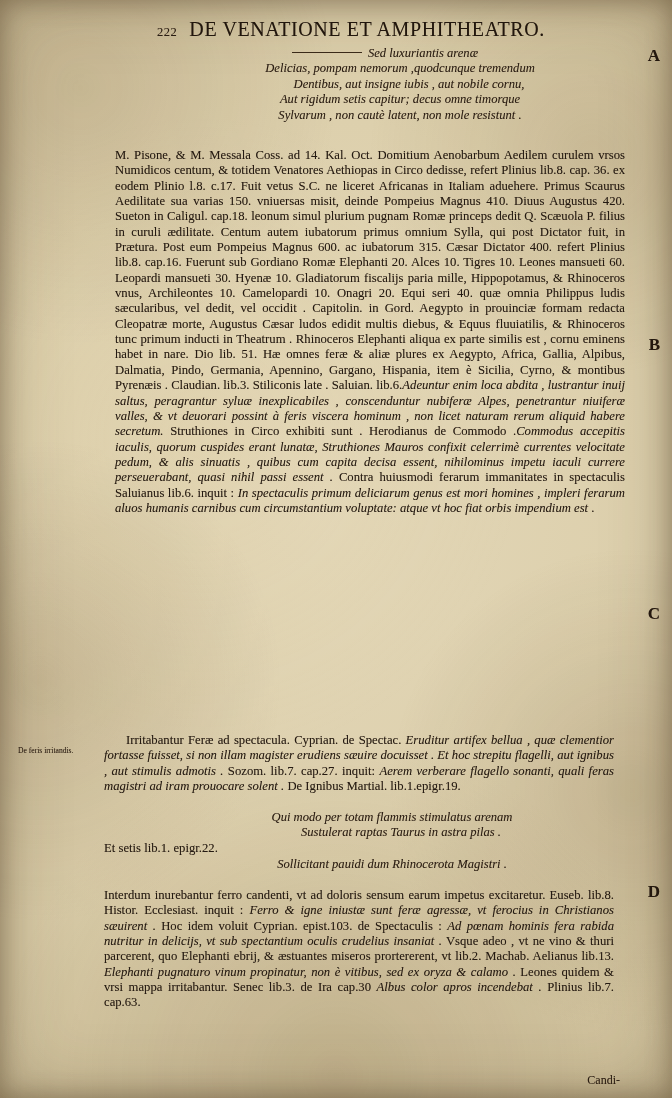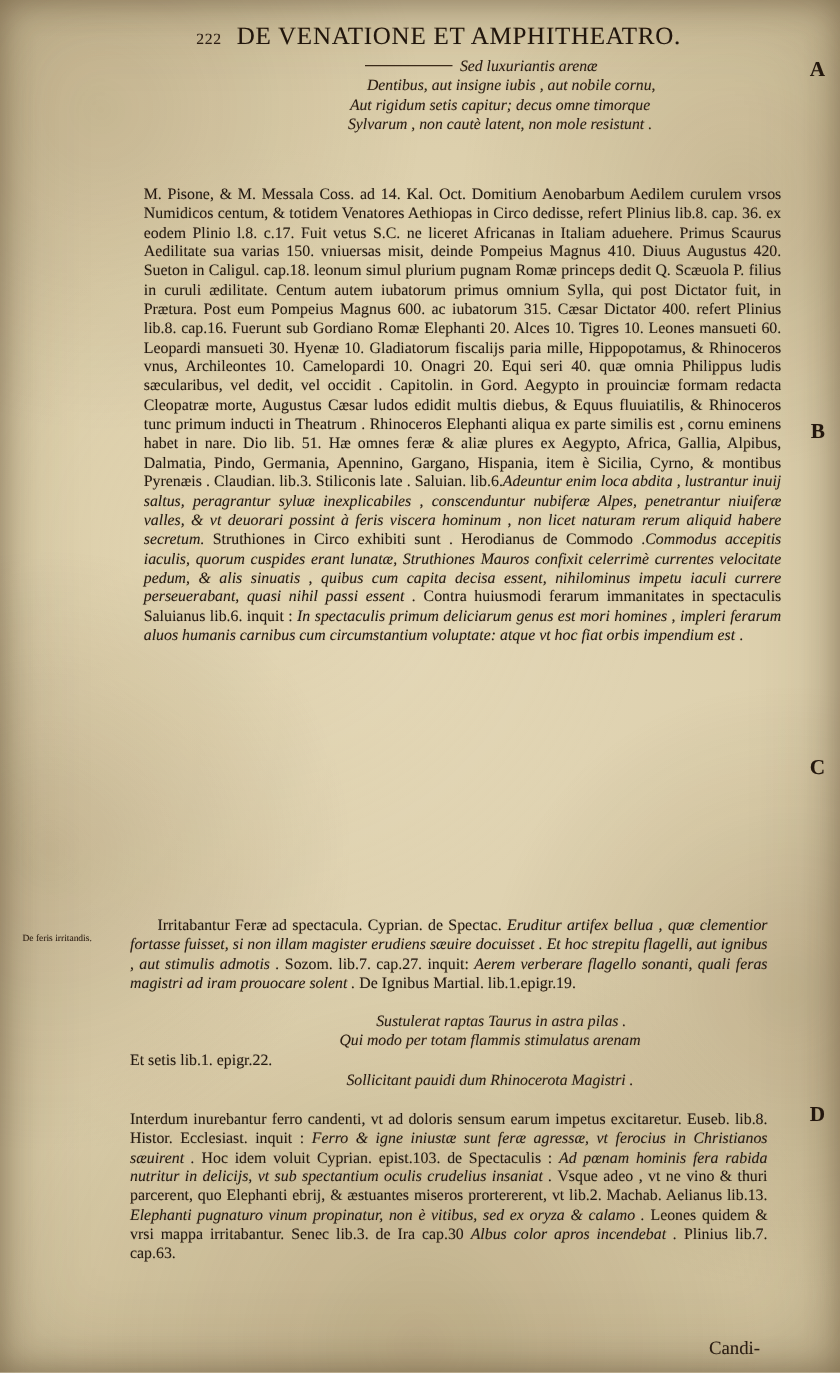--- a/index.html
+++ b/index.html
@@ -113,58 +113,59 @@
   .sig {
     position: absolute;
     right: 12px;
     font-size: 17px;
     font-weight: 700;
     color: #23170e;
     font-family: "Liberation Serif", serif;
   }
   .catchword {
     position: absolute;
-    right: 64px;
+    right: 52px;
     bottom: 10px;
-    font-size: 15px;
+    font-size: 12px;
     font-style: normal;
     color: #2a1d13;
   }
   
   .content { text-shadow: 0 0 0.6px rgba(60,40,20,0.35); }
 </style>
 </head>
 <body>
 
 <div id="page">
   <div class="content">
 
     <div class="header">
       <span class="folio">222</span>
       <span class="head-title">DE VENATIONE ET AMPHITHEATRO.</span>
     </div>
 
     <div class="verse" style="position:absolute; left:150px; top:46px; width:470px;">
       <span class="ln"><span class="rule"></span><span>Sed luxuriantis arenæ</span></span>
+      <span class="ln" style="margin-left:30px;">Delicias,  pompam nemorum ,quodcunque tremendum</span>
       <span class="ln" style="margin-left:48px;">Dentibus,  aut insigne iubis ,  aut nobile cornu,</span>
       <span class="ln" style="margin-left:30px;">Aut rigidum setis capitur; decus omne timorque</span>
       <span class="ln" style="margin-left:30px;">Sylvarum , non cautè latent, non mole resistunt .</span>
     </div>
 
     <div class="prose" style="left:104px; top:148px; width:510px;margin-left:11px;">
       <span>M. Pisone, &amp; M. Messala Coss. ad 14. Kal. Oct. Domitium Aenobarbum Aedilem curulem vrsos Numidicos centum, &amp; totidem Venatores Aethiopas in Circo dedisse, refert Plinius lib.8. cap. 36. ex eodem Plinio l.8. c.17. Fuit vetus S.C. ne liceret Africanas in Italiam aduehere. Primus Scaurus Aedilitate sua varias 150. vniuersas misit, deinde Pompeius Magnus 410. Diuus Augustus 420. Sueton in Caligul. cap.18. leonum simul plurium pugnam Romæ princeps dedit Q. Scæuola P. filius in curuli ædilitate. Centum autem iubatorum primus omnium Sylla, qui post Dictator fuit, in Prætura.  Post eum Pompeius Magnus 600. ac iubatorum 315. Cæsar Dictator 400. refert Plinius lib.8. cap.16. Fuerunt sub Gordiano Romæ Elephanti 20. Alces 10. Tigres 10. Leones mansueti 60. Leopardi mansueti 30. Hyenæ 10. Gladiatorum fiscalijs paria mille, Hippopotamus, &amp; Rhinoceros vnus, Archileontes 10. Camelopardi 10. Onagri 20. Equi seri 40. quæ omnia Philippus ludis sæcularibus, vel dedit, vel occidit . Capitolin. in Gord. Aegypto in prouinciæ formam redacta Cleopatræ morte,  Augustus Cæsar ludos edidit multis diebus, &amp; Equus fluuiatilis,  &amp; Rhinoceros tunc primum inducti in Theatrum .  Rhinoceros Elephanti aliqua ex parte similis est , cornu eminens habet in nare. Dio lib. 51. Hæ omnes feræ &amp; aliæ plures ex Aegypto, Africa, Gallia, Alpibus, Dalmatia, Pindo, Germania, Apennino, Gargano, Hispania, item è Sicilia, Cyrno, &amp; montibus Pyrenæis . Claudian. lib.3. Stiliconis late . Saluian. lib.6.</span><span class="ital">Adeuntur enim loca abdita , lustrantur inuij saltus, peragrantur syluæ inexplicabiles , conscenduntur nubiferæ Alpes, penetrantur niuiferæ valles, &amp; vt deuorari possint à feris viscera hominum , non licet naturam rerum aliquid habere secretum.</span><span> Struthiones in Circo exhibiti sunt . Herodianus de Commodo .</span><span class="ital">Commodus accepitis iaculis, quorum cuspides erant lunatæ, Struthiones Mauros confixit celerrimè currentes velocitate pedum, &amp; alis sinuatis , quibus cum capita decisa essent, nihilominus impetu iaculi currere perseuerabant, quasi nihil passi essent .</span><span> Contra huiusmodi ferarum immanitates in spectaculis Saluianus lib.6. inquit : </span><span class="ital">In spectaculis primum deliciarum genus est mori homines , impleri ferarum aluos humanis carnibus cum circumstantium voluptate: atque vt hoc fiat orbis impendium est</span><span> .</span>
     </div>
 
     <div class="prose indent" style="left:104px; top:733px; width:510px;">
       <span>Irritabantur Feræ ad spectacula. Cyprian. de Spectac. </span><span class="ital">Eruditur artifex bellua , quæ clementior fortasse fuisset, si non illam magister erudiens sæuire docuisset . Et hoc strepitu flagelli,  aut ignibus , aut stimulis admotis .</span><span> Sozom. lib.7. cap.27. inquit: </span><span class="ital">Aerem verberare flagello sonanti, quali feras magistri ad iram prouocare solent .</span><span> De Ignibus Martial. lib.1.epigr.19.</span>
     </div>
 
     <div class="verse" style="position:absolute; left:172px; top:810px; width:440px;">
+      <span class="ln">Qui modo per totam flammis stimulatus arenam</span>
       <span class="ln" style="margin-left:18px;">Sustulerat raptas Taurus in astra pilas .</span>
-      <span class="ln">Qui modo per totam flammis stimulatus arenam</span>
     </div>
 
     <div class="prose" style="left:104px; top:841px; width:510px;">
       <span>Et setis lib.1. epigr.22.</span>
     </div>
 
     <div class="verse" style="position:absolute; left:172px; top:857px; width:440px;">
       <span class="ln">Sollicitant pauidi dum Rhinocerota Magistri .</span>
     </div>
 

